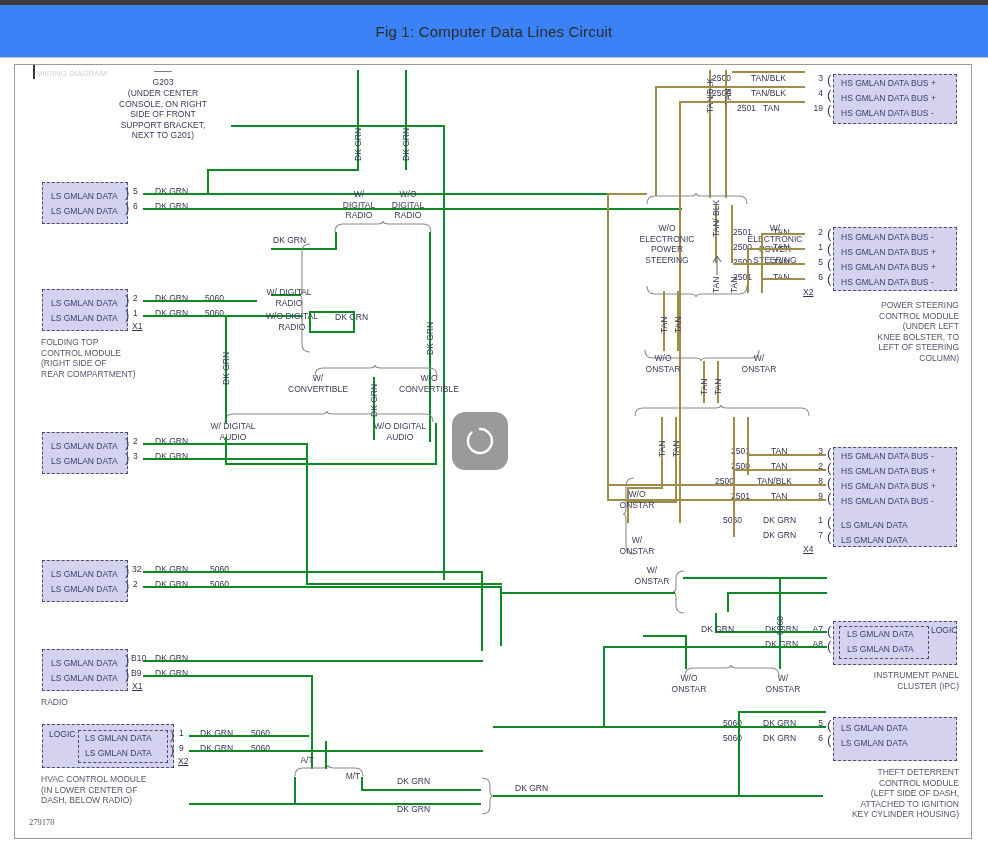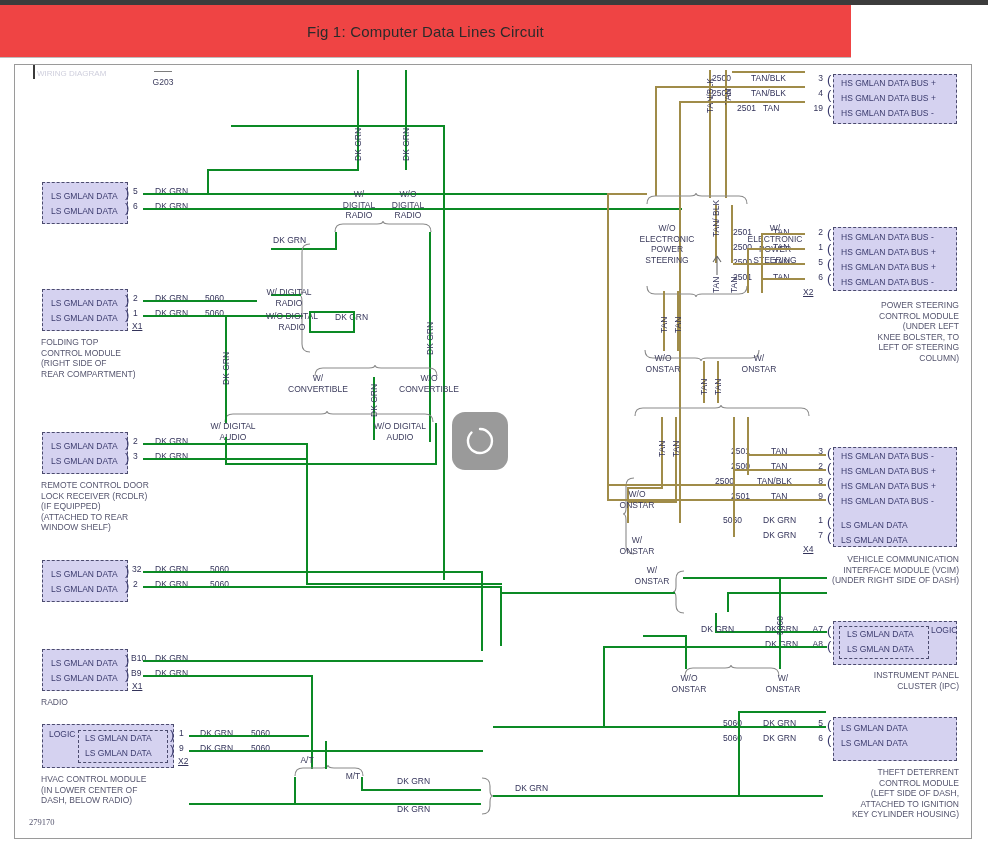--- a/index.html
+++ b/index.html
@@ -7,22 +7,22 @@
     width:988px;height:851px;overflow:hidden;
     background:#ffffff;
     font-family:"Liberation Sans", sans-serif;
     -webkit-font-smoothing:antialiased;
   }
   #root{position:relative;width:988px;height:851px;}
 
   
   .topstrip{position:absolute;left:0;top:0;width:988px;height:5px;background:#3c3c3c;}
   .titlebar{
-    position:absolute;left:0;top:5px;width:851px;height:52px;
-    background:#ef4444;border-bottom:1px solid #bdbdbd;
+    position:absolute;left:0;top:5px;width:988px;height:52px;
+    background:#3b82f6;border-bottom:1px solid #bdbdbd;
     display:flex;align-items:center;justify-content:center;
   }
   .titlebar .ttl{font-size:15px;color:#2b2b2b;letter-spacing:.2px;}
 
   
   .canvas{
     position:absolute;left:14px;top:64px;width:956px;height:773px;
     background:#fff;border:1px solid #9a9a9a;overflow:hidden;
   }
   .canvas .inner{position:absolute;left:0;top:0;width:956px;height:773px;}
@@ -85,20 +85,25 @@
     <div class="ttl">Fig 1: Computer Data Lines Circuit</div>
   </div>
 
   <div class="canvas">
    <div class="inner">
 
     <div class="ghost" style="left:22px;top:4px;">WIRING DIAGRAM</div>
     <div class="vrule" style="left:18px;top:0px;width:1.5px;height:14px;"></div>
 
     <div class="lbl c" style="left:98px;top:12px;width:100px;text-align:center;">G203</div>
+    <div class="lbl c" style="left:88px;top:23px;width:120px;">(UNDER CENTER
+CONSOLE, ON RIGHT
+SIDE OF FRONT
+SUPPORT BRACKET,
+NEXT TO G201)</div>
 
     <div class="wg" style="left:139px;top:6px;width:18px;height:1px;"></div>
 
     <div class="modbox" style="left:27px;top:117px;width:86px;height:42px;"></div>
     <div class="modtxt" style="left:36px;top:126px;">LS GMLAN DATA</div>
     <div class="modtxt" style="left:36px;top:141px;">LS GMLAN DATA</div>
     <div class="hook" style="left:110px;top:123px;">)</div>
     <div class="hook" style="left:110px;top:138px;">)</div>
     <div class="pin" style="left:118px;top:121px;">5</div>
     <div class="pin" style="left:118px;top:136px;">6</div>
@@ -124,25 +129,20 @@
 
     <div class="modbox" style="left:27px;top:367px;width:86px;height:42px;"></div>
     <div class="modtxt" style="left:36px;top:376px;">LS GMLAN DATA</div>
     <div class="modtxt" style="left:36px;top:391px;">LS GMLAN DATA</div>
     <div class="hook" style="left:110px;top:373px;">)</div>
     <div class="hook" style="left:110px;top:388px;">)</div>
     <div class="pin" style="left:118px;top:371px;">2</div>
     <div class="pin" style="left:118px;top:386px;">3</div>
     <div class="wirelbl" style="left:140px;top:371px;">DK GRN</div>
     <div class="wirelbl" style="left:140px;top:386px;">DK GRN</div>
-    <div class="modcap" style="left:26px;top:415px;">REMOTE CONTROL DOOR
-LOCK RECEIVER (RCDLR)
-(IF EQUIPPED)
-(ATTACHED TO REAR
-WINDOW SHELF)</div>
 
     <div class="modbox" style="left:27px;top:495px;width:86px;height:42px;"></div>
     <div class="modtxt" style="left:36px;top:504px;">LS GMLAN DATA</div>
     <div class="modtxt" style="left:36px;top:519px;">LS GMLAN DATA</div>
     <div class="hook" style="left:110px;top:501px;">)</div>
     <div class="hook" style="left:110px;top:516px;">)</div>
     <div class="pin" style="left:117px;top:499px;">32</div>
     <div class="pin" style="left:118px;top:514px;">2</div>
     <div class="wirelbl" style="left:140px;top:499px;">DK GRN</div>
     <div class="wirelbl" style="left:140px;top:514px;">DK GRN</div>
@@ -249,23 +249,20 @@
     <div class="wirelbl" style="left:756px;top:396px;">TAN</div>
     <div class="wirelbl" style="left:742px;top:411px;">TAN/BLK</div>
     <div class="wirelbl" style="left:756px;top:426px;">TAN</div>
     <div class="wirelbl" style="left:748px;top:450px;">DK GRN</div>
     <div class="wirelbl" style="left:748px;top:465px;">DK GRN</div>
     <div class="wirelbl" style="left:716px;top:381px;">2501</div>
     <div class="wirelbl" style="left:716px;top:396px;">2500</div>
     <div class="wirelbl" style="left:700px;top:411px;">2500</div>
     <div class="wirelbl" style="left:716px;top:426px;">2501</div>
     <div class="wirelbl" style="left:708px;top:450px;">5060</div>
-    <div class="modcap r" style="left:790px;top:489px;width:154px;">VEHICLE COMMUNICATION
-INTERFACE MODULE (VCIM)
-(UNDER RIGHT SIDE OF DASH)</div>
 
     <div class="modbox" style="left:818px;top:556px;width:124px;height:44px;"></div>
     <div class="modbox inner2" style="left:824px;top:561px;width:90px;height:33px;"></div>
     <div class="modtxt" style="left:832px;top:564px;">LS GMLAN DATA</div>
     <div class="modtxt" style="left:832px;top:579px;">LS GMLAN DATA</div>
     <div class="modtxt" style="left:916px;top:560px;">LOGIC</div>
     <div class="hookl" style="left:812px;top:561px;">(</div>
     <div class="hookl" style="left:812px;top:576px;">(</div>
     <div class="pin" style="left:786px;top:559px;width:22px;text-align:right;">A7</div>
     <div class="pin" style="left:786px;top:574px;width:22px;text-align:right;">A8</div>

